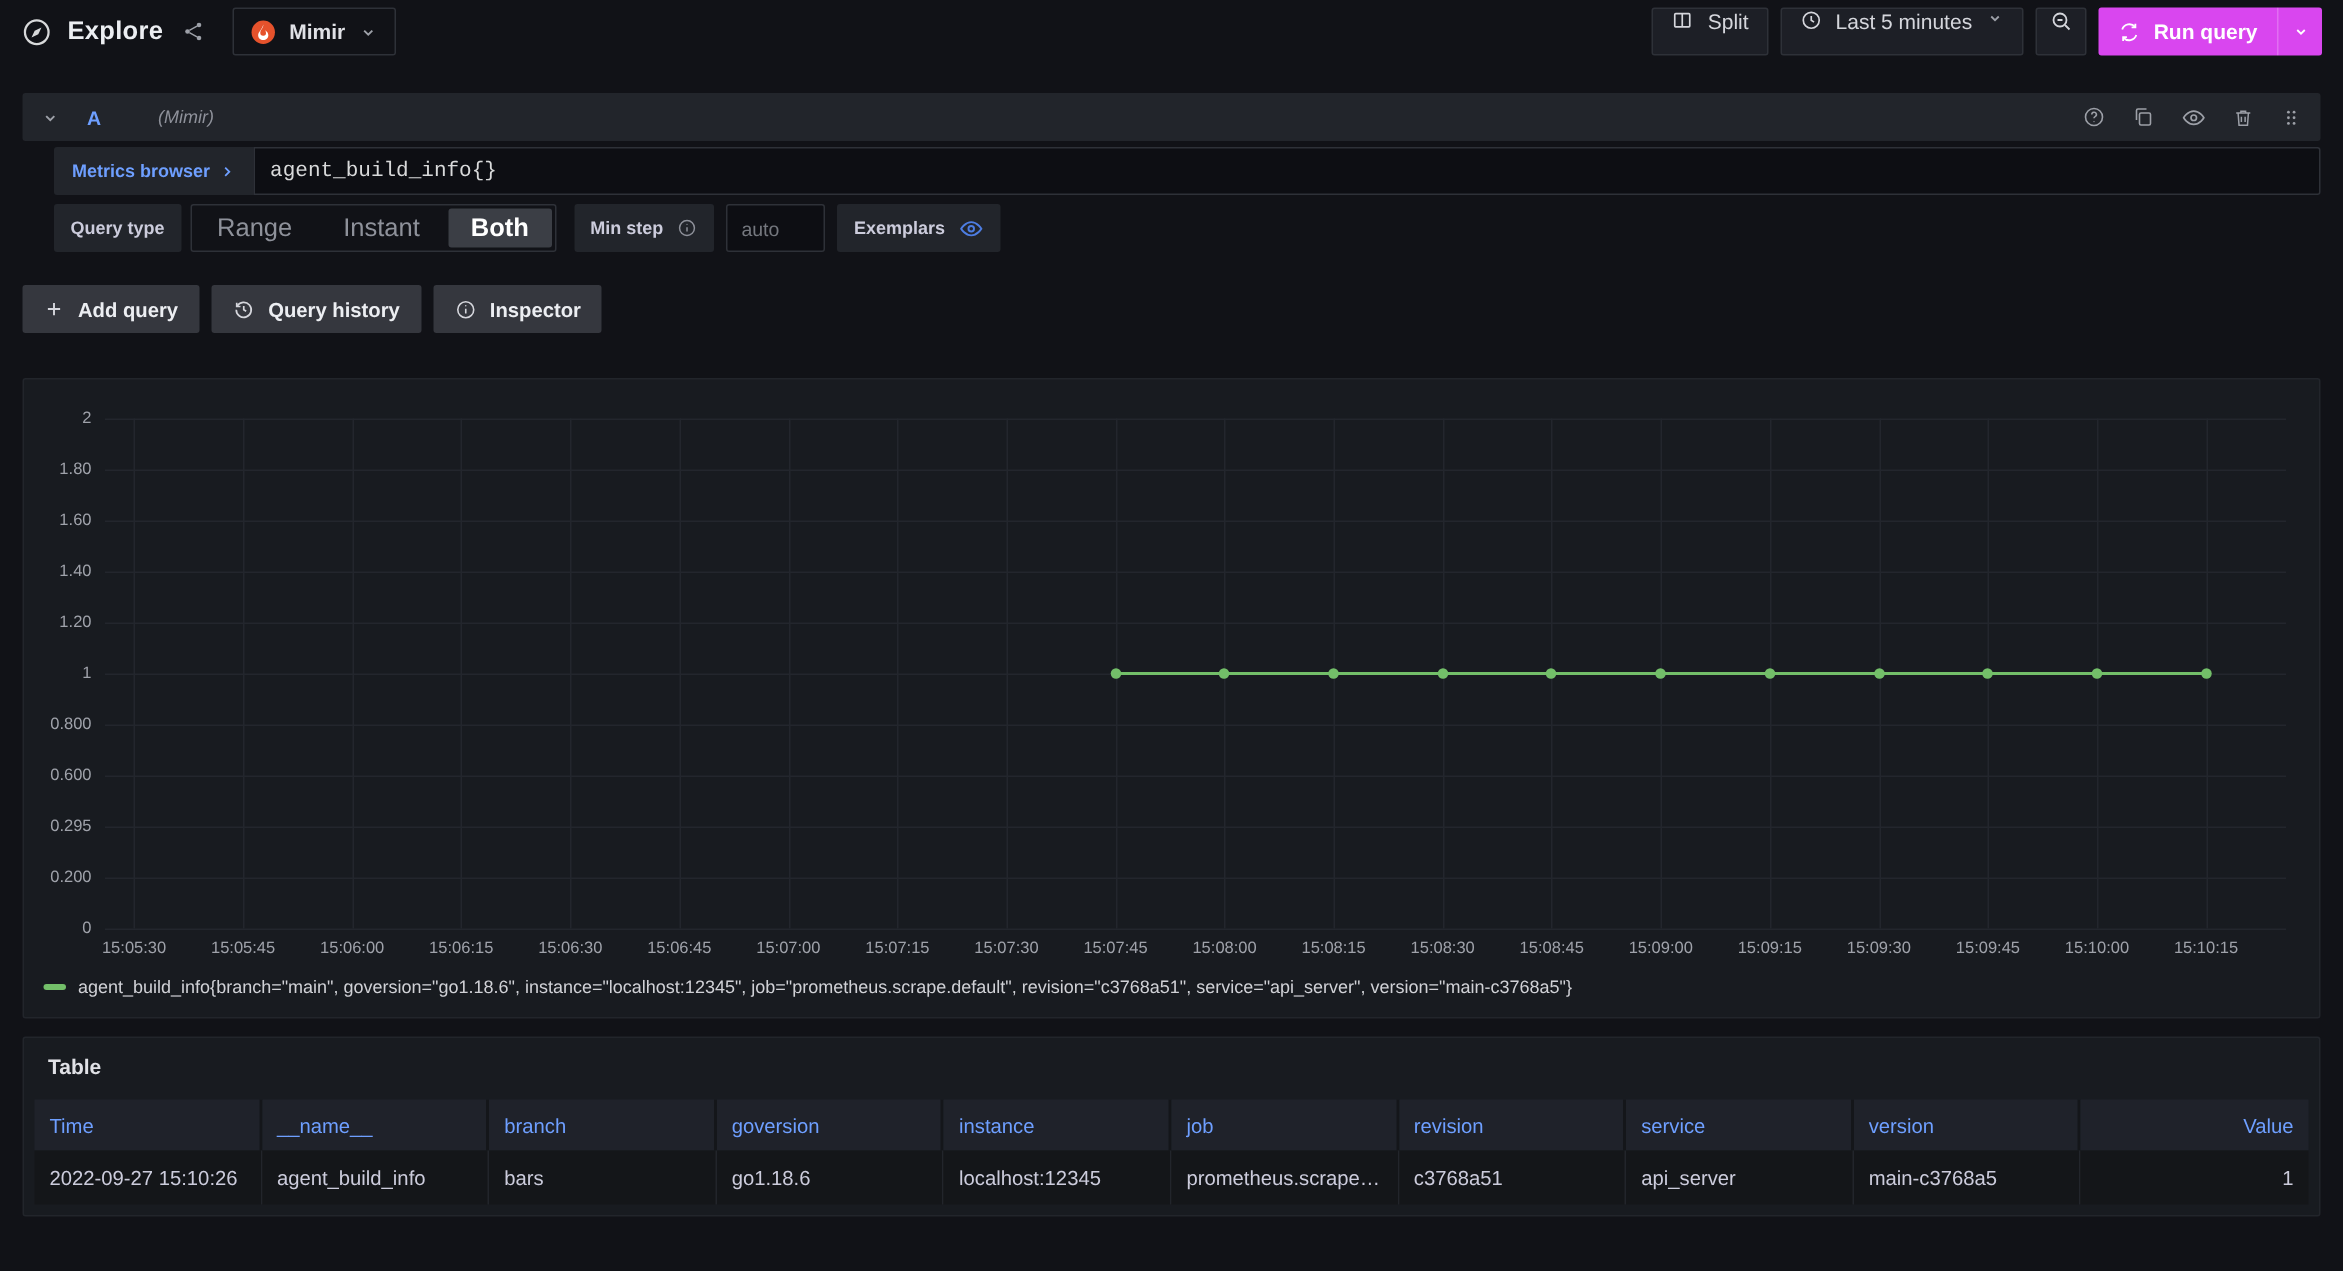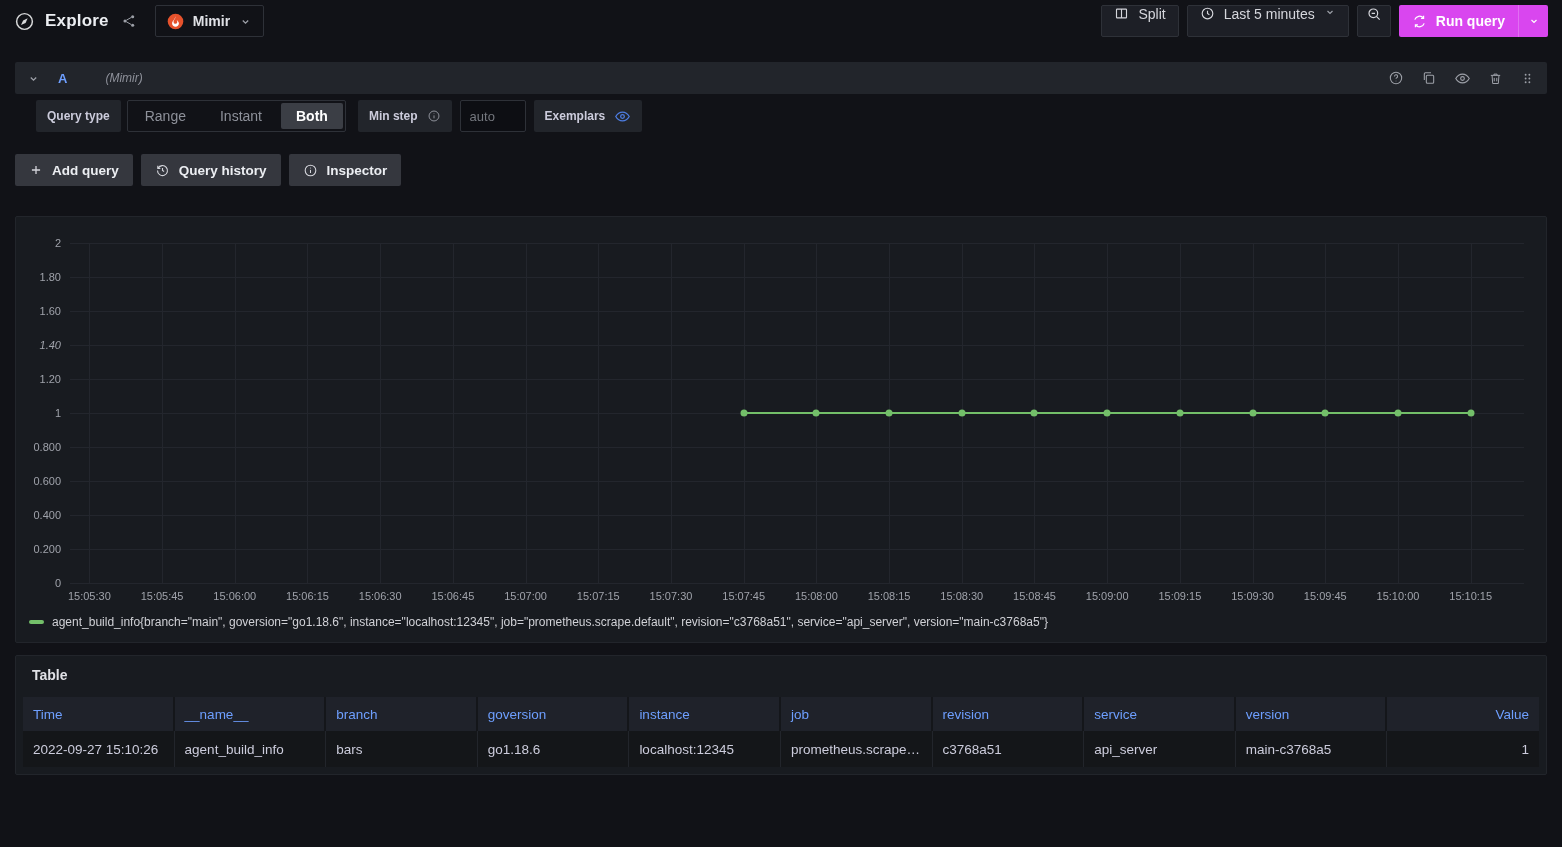--- a/index.html
+++ b/index.html
@@ -46,21 +46,21 @@
     font-size:12px; font-weight:600; border:none; padding:0 12px; height:32px; border-radius:2px 0 0 2px; }
   .query-input { flex:1; background:#0d0e13; border:1px solid #2e3138; border-radius:0 2px 2px 0;
     color:#d8d9da; font-family:"Liberation Mono", monospace; font-size:14px; padding:0 10px; height:32px; outline:none; }
 
   .query-opts-row { display:flex; align-items:center; margin:6px 0 0 21px; gap:8px; height:32px; }
   .opt-label { background:#22252b; height:32px; display:flex; align-items:center; gap:9px;
     padding:0 11px; font-size:12px; font-weight:600; color:#ccccdc; border-radius:2px; }
   .radio-group { display:flex; align-items:stretch; height:32px; border:1px solid #2e3138;
     border-radius:2px; background:#111217; margin-left:-2px; }
   .radio-opt { display:flex; align-items:center; padding:0 17px; background:transparent; border:none;
-    color:#8e919a; font-size:14px; font-weight:500; }
+    color:#8e919a; font-size:17px; font-weight:500; }
   .radio-opt.active { background:#3b3e45; color:#fff; font-weight:600; border-radius:2px; margin:2px; padding:0 15px; }
   .muted-icon { color:#8e919a; }
   .min-step-input { width:66px; height:32px; background:#0d0e13; border:1px solid #2e3138; border-radius:2px;
     color:#c7c8cd; padding:0 9px; font-size:13px; outline:none; }
   .min-step-input::placeholder { color:#74777e; }
   .exemplars-eye { color:#4d7de2; }
 
   .actions-row { display:flex; gap:8px; margin:22px 15px 0; }
   .btn-action { display:flex; align-items:center; gap:9px; height:32px; padding:0 14px;
     background:#35373e; border:none; border-radius:2px; color:#eceef2; font-size:13.5px; font-weight:600; }
@@ -229,20 +229,31 @@
             <circle cx="15" cy="6" r="1.5"></circle>
             <circle cx="9" cy="12" r="1.5"></circle>
             <circle cx="15" cy="12" r="1.5"></circle>
             <circle cx="9" cy="18" r="1.5"></circle>
             <circle cx="15" cy="18" r="1.5"></circle>
           </svg>
       </button>
     </span>
   </div>
 
+  <div class="query-field-row">
+    <button class="metrics-browser-btn">
+      <span>Metrics browser</span>
+      <span>
+        <svg width="11" height="11" viewBox="0 0 24 24" fill="none" stroke="currentColor" stroke-width="2.6">
+            <path d="M9 6l6 6-6 6"></path>
+          </svg>
+      </span>
+    </button>
+    <input class="query-input" spellcheck="false" value="agent_build_info{}" style="">
+  </div>
 
   <div class="query-opts-row">
     <span class="opt-label">Query type</span>
     <div class="radio-group">
         <button class="radio-opt">Range</button>
         <button class="radio-opt">Instant</button>
         <button class="radio-opt active">Both</button>
       </div>
     <span class="opt-label" style="margin-left:4px;">
       <span>Min step</span>
@@ -297,26 +308,26 @@
     <span>Inspector</span>
   </button>
 </div>
 
 <div class="panel">
   <div class="chart-wrap">
     <div class="y-axis">
         <div class="ytick" style="top: 0%;">2</div>
         <div class="ytick" style="top: 10%;">1.80</div>
         <div class="ytick" style="top: 20%;">1.60</div>
-        <div class="ytick" style="top: 30%; font-style: italic;">1.40</div>
+        <div class="ytick" style="top: 30%;">1.40</div>
         <div class="ytick" style="top: 40%;">1.20</div>
         <div class="ytick" style="top: 50%;">1</div>
         <div class="ytick" style="top: 60%;">0.800</div>
         <div class="ytick" style="top: 70%;">0.600</div>
-        <div class="ytick" style="top: 80%;">0.400</div>
+        <div class="ytick" style="top: 80%;">0.295</div>
         <div class="ytick" style="top: 90%;">0.200</div>
         <div class="ytick" style="top: 100%;">0</div>
       </div>
     <div class="plot">
         <div class="hgrid" style="top: 0%;"></div>
         <div class="hgrid" style="top: 10%;"></div>
         <div class="hgrid" style="top: 20%;"></div>
         <div class="hgrid" style="top: 30%;"></div>
         <div class="hgrid" style="top: 40%;"></div>
         <div class="hgrid" style="top: 50%;"></div>

